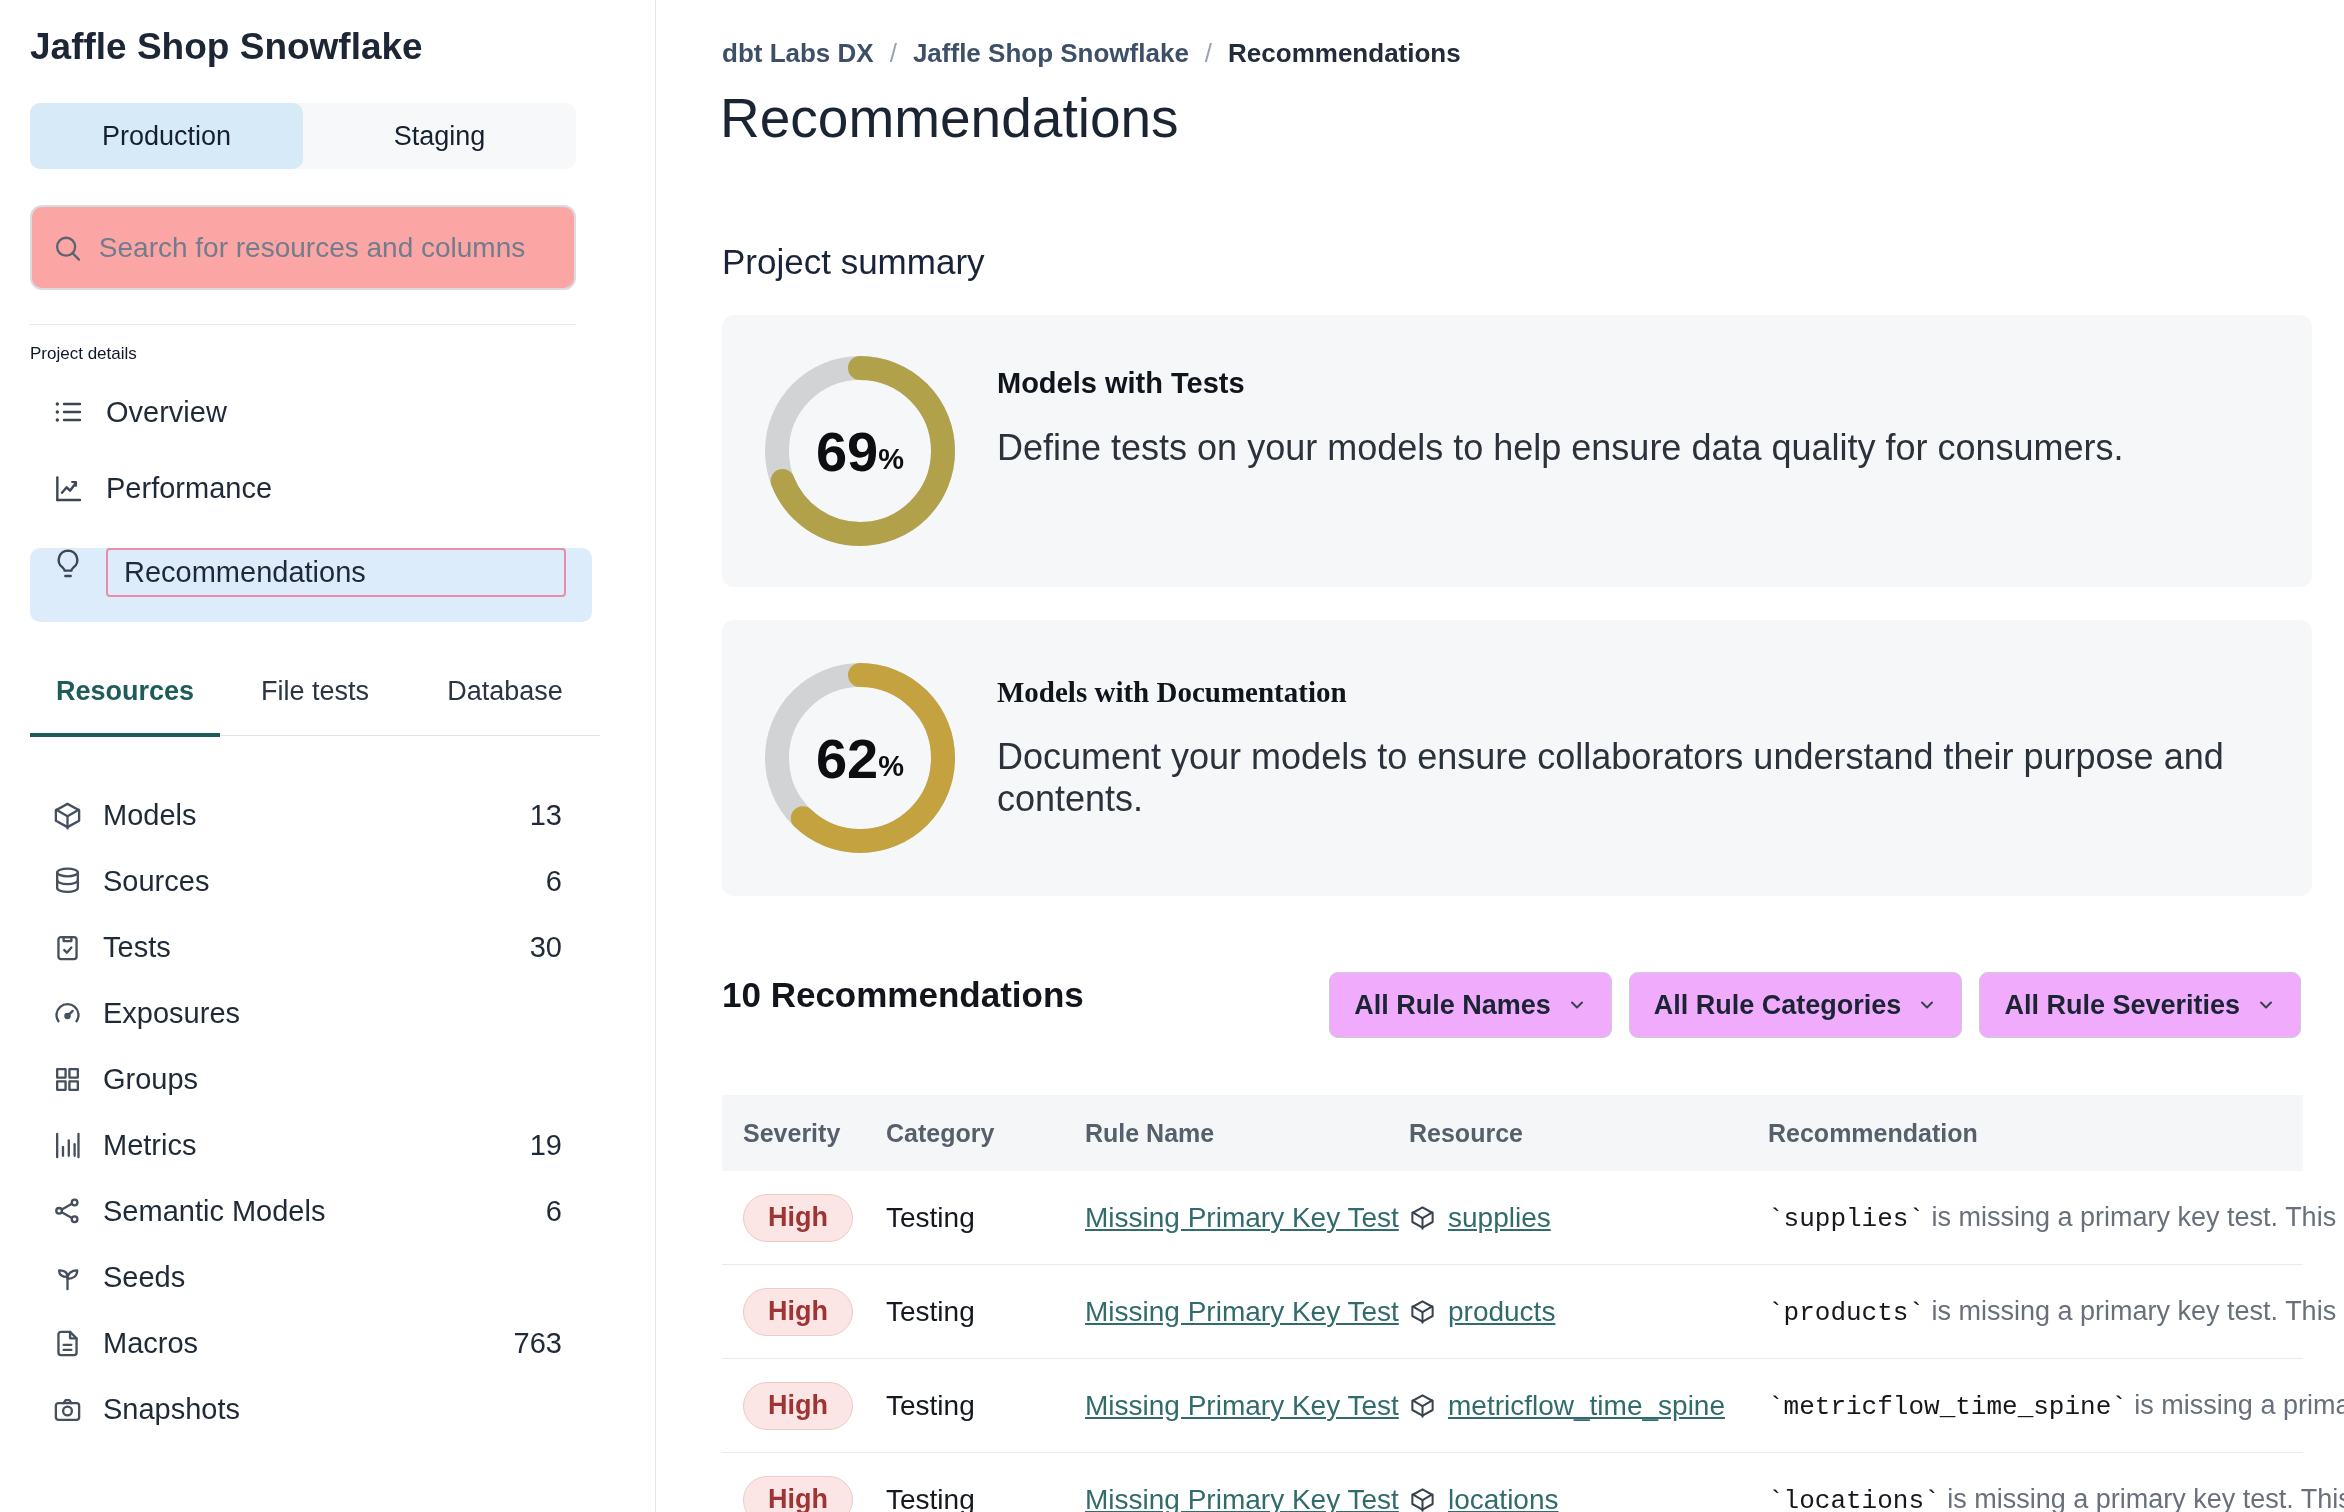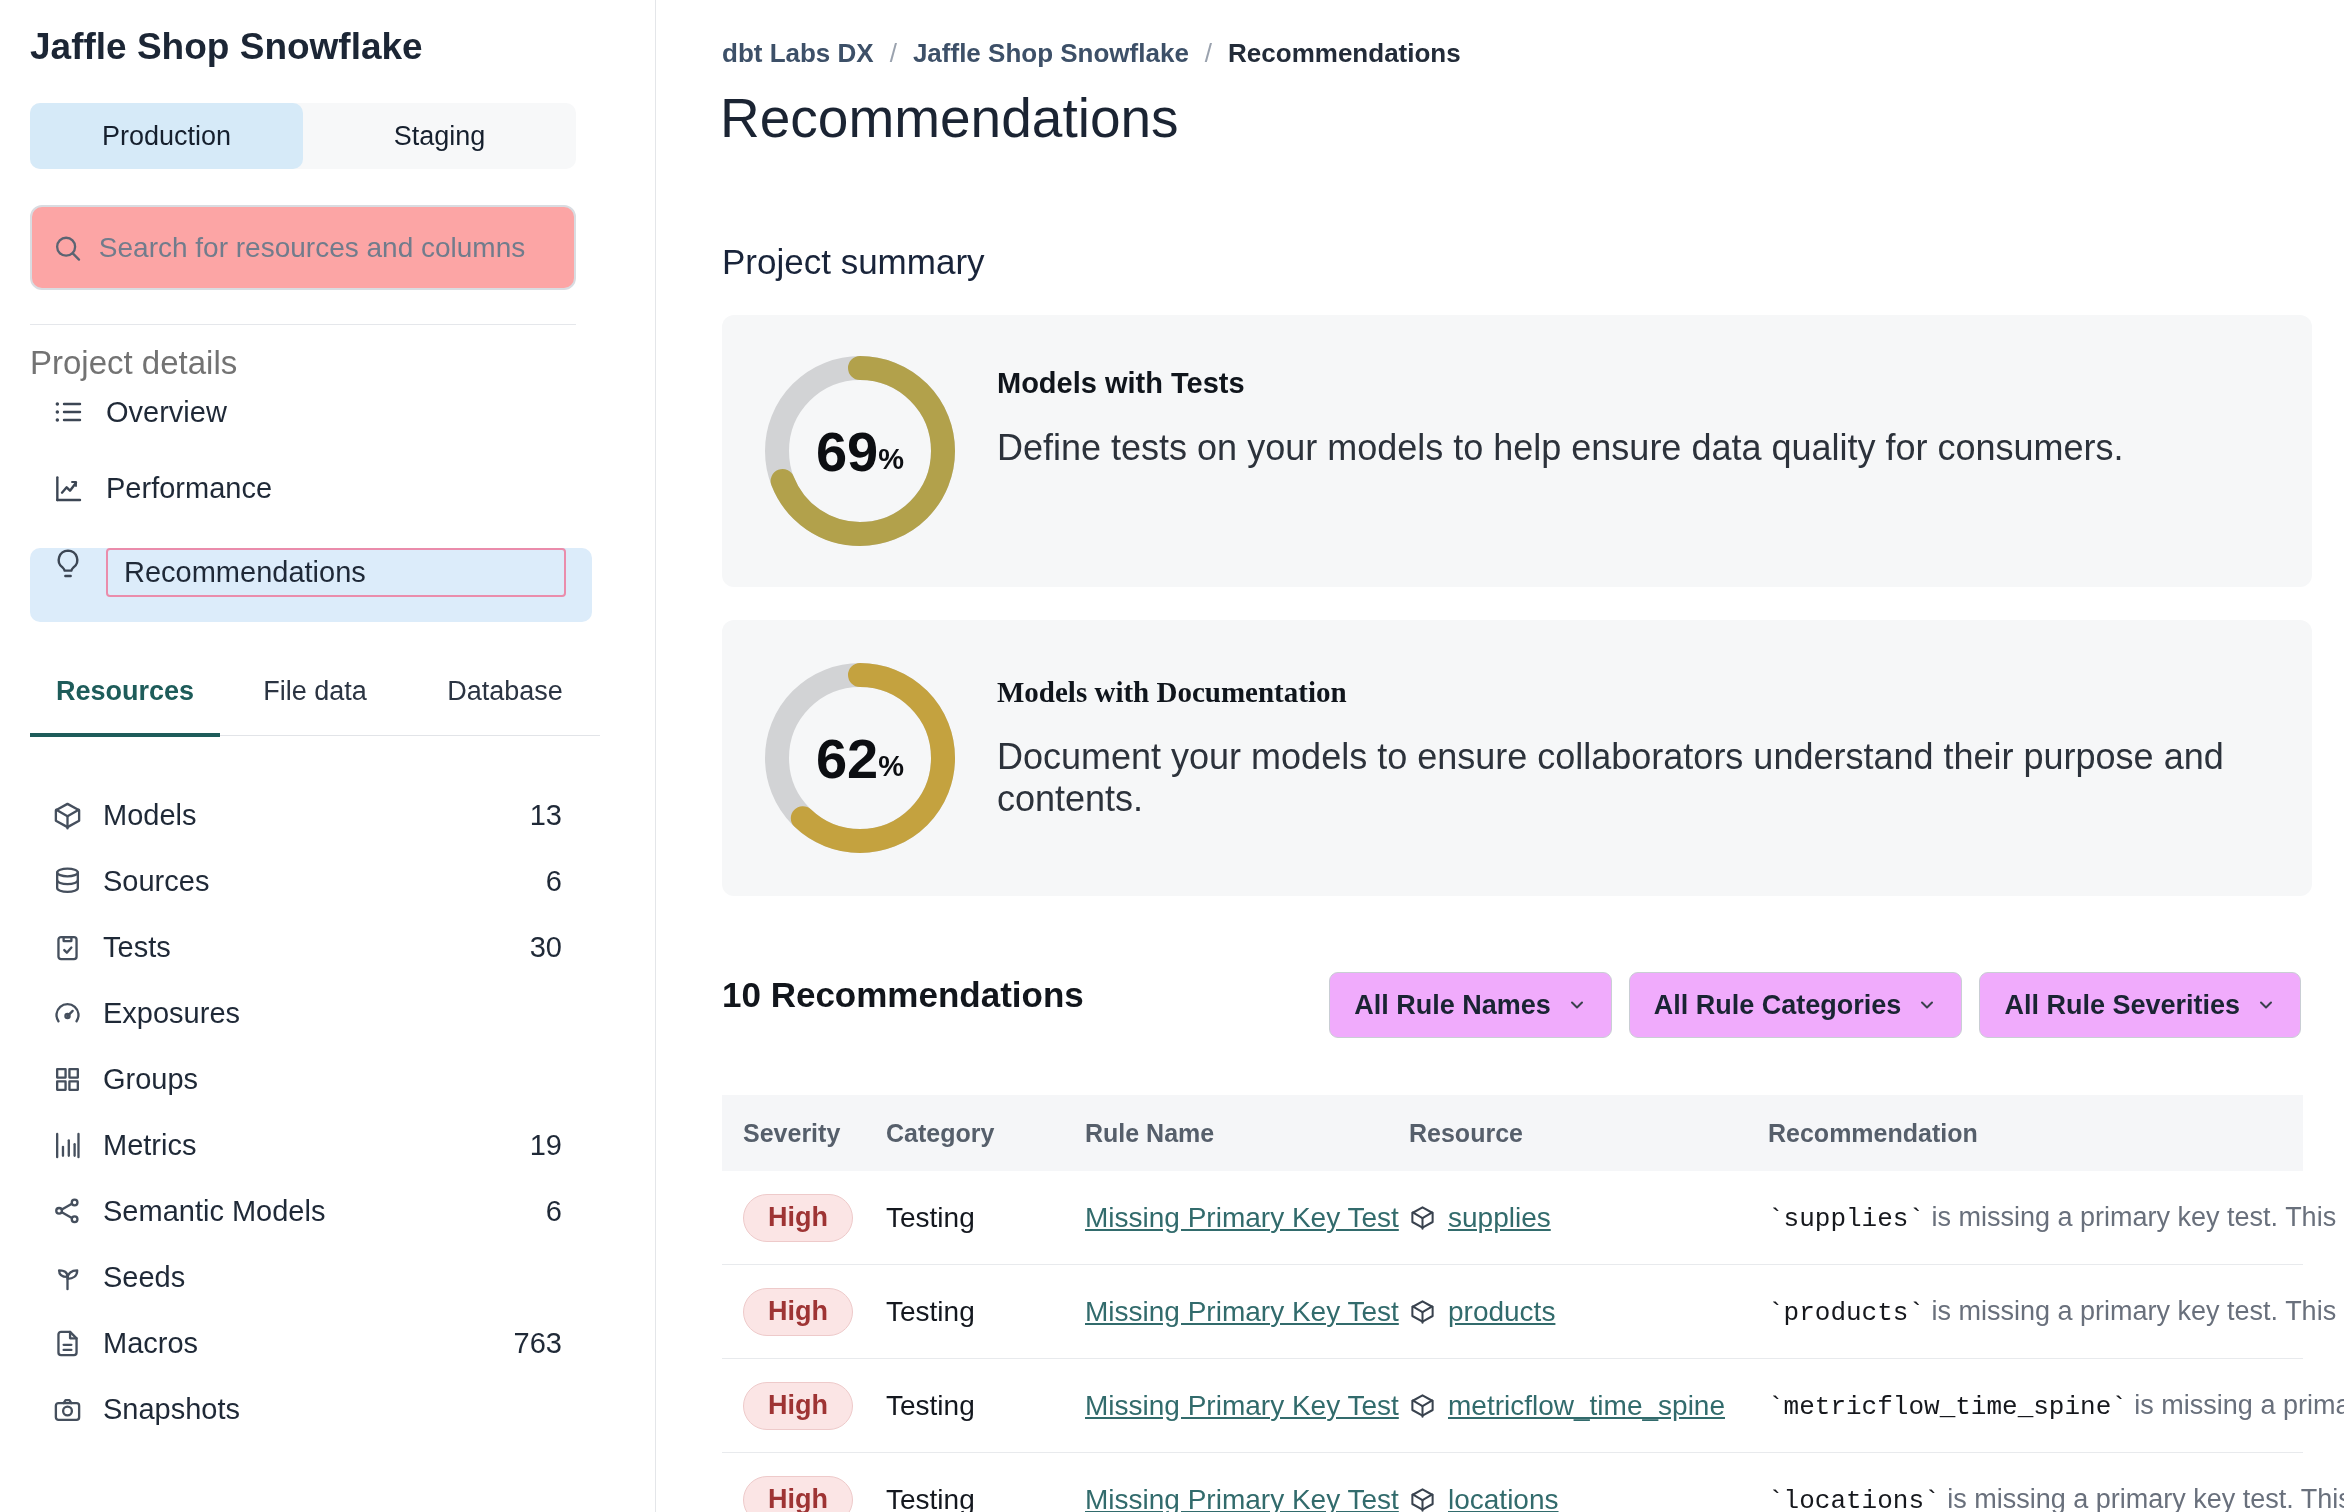--- a/index.html
+++ b/index.html
@@ -19,21 +19,21 @@
 
   .search-box { position:absolute; left:30px; top:205px; width:546px; height:85px;
                 border:2px solid #d9dce1; border-radius:12px; display:flex; align-items:center;
                 padding:0 20px; gap:16px; background:#fca5a5; }
   .search-box input { border:none; outline:none; font-size:28px; color:#44505f; width:100%;
                       font-family:"Liberation Sans", sans-serif; background:transparent; }
   .search-box input::placeholder { color:#717c8c; }
 
   .sb-divider { position:absolute; left:30px; top:324px; width:546px; height:1px; background:#e5e7eb; }
 
-  .section-label { position:absolute; left:30px; top:344px; font-size:33px; color:#737373; }
+  .section-label { position:absolute; left:30px; top:344px; font-size:17px; color:#0f172a; }
 
   .nav { position:absolute; left:30px; top:396px; width:562px; }
   .nav-item { height:62px; display:flex; align-items:flex-start; gap:22px; padding-left:22px;
               font-size:29px; color:#1f2937; margin-bottom:14px; border-radius:10px; cursor:pointer; }
   .nav-item .nv-icon { width:32px; height:32px; color:#3c4654; display:flex; }
   .nav-item.active { background:#dcecfa; height:74px; }
   .nav-item.active .label-box { border:2px solid #ea8cab; border-radius:4px; padding:6px 16px;
                                 flex:1; margin-right:26px; }
 
   .view-tabs { position:absolute; left:30px; top:676px; width:570px; display:flex;
@@ -149,21 +149,21 @@
             <path d="M12 2a7 7 0 0 1 4 12.7c-.8.6-1.3 1.5-1.5 2.3h-5c-.2-.8-.7-1.7-1.5-2.3A7 7 0 0 1 12 2z"></path>
             <path d="M10 21h4"></path>
           </svg>
       </span>
       <span class="label-box">Recommendations</span>
     </div>
   </div>
 
   <div class="view-tabs">
     <div class="view-tab active">Resources</div>
-    <div class="view-tab">File data</div>
+    <div class="view-tab">File tests</div>
     <div class="view-tab">Database</div>
   </div>
 
   <div class="res-list">
     <div class="res-item">
       <span class="nv-icon">
         <svg class="ic" viewBox="0 0 24 24">
             <path d="M21 16V8l-9-5-9 5v8l9 5 9-5z"></path>
             <path d="M3.3 7.5 12 12.5l8.7-5"></path>
             <path d="M12 22V12.5"></path>

